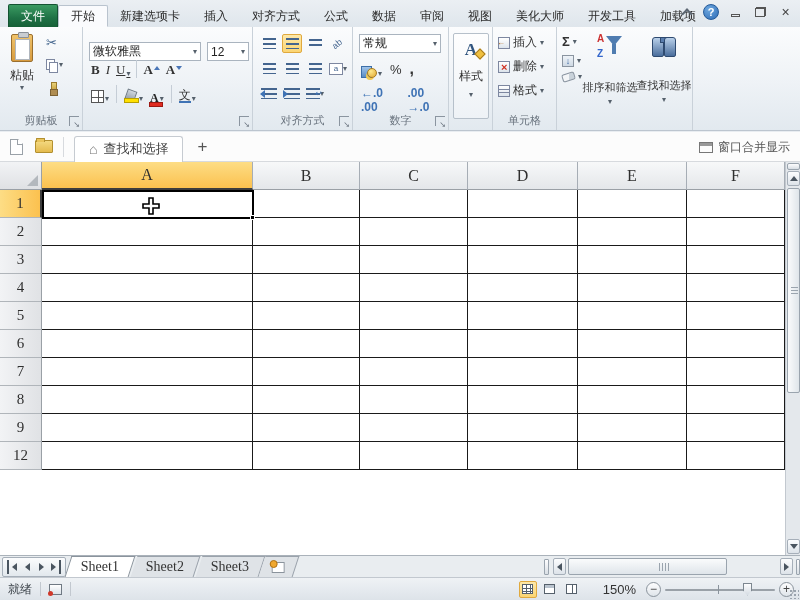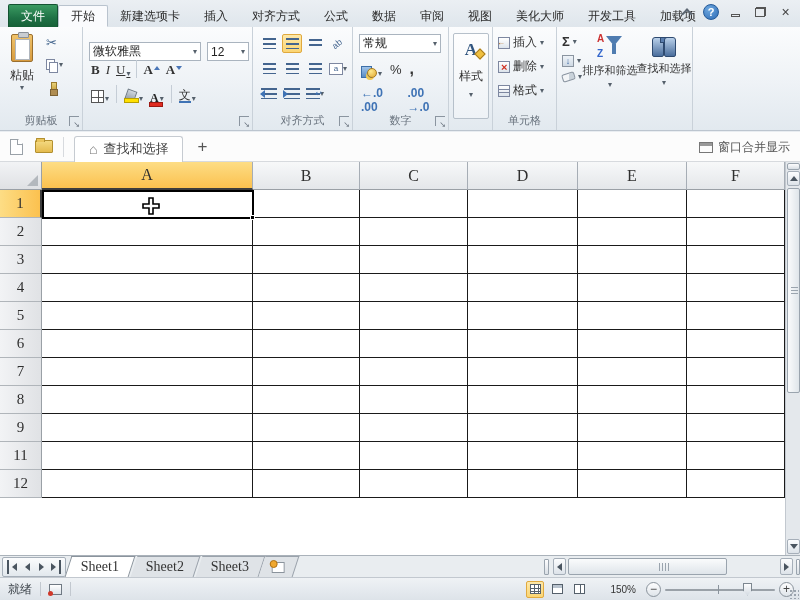--- a/index.html
+++ b/index.html
@@ -128,21 +128,21 @@
   
   .g-edit { width:136px; }
   .edit-col { position:absolute; left:5px; top:7px; display:flex; flex-direction:column; gap:6px; }
   .sigma { font-size:13px; font-weight:bold; color:#333; }
   .filldown-ic { width:12px; height:12px; border:1px solid #8a94a0; background:linear-gradient(#eef3f8,#cfd9e4); display:flex; align-items:center; justify-content:center; }
   .filldown-ic span { color:#2e5e9e; font-size:9px; font-weight:bold; }
   .eraser-ic { width:13px; height:8px; background:linear-gradient(115deg,#f3f5f7 55%,#c9d2da 55%); border:1px solid #8a94a0; border-radius:2px; transform:rotate(-18deg); }
   .big-btn { position:absolute; top:6px; display:flex; flex-direction:column; align-items:center; width:46px; }
   .sortfilter-btn { left:30px; }
   .findselect-btn { left:84px; }
-  .big-btn .cap { font-size:11px; color:#333; margin-top:4px; white-space:nowrap; }
+  .big-btn .cap { font-size:11px; color:#333; margin-top:21px; white-space:nowrap; }
   .big-btn .dd { margin-top:3px; }
   .az-ic { position:relative; width:26px; height:26px; }
   .az-ic .a { position:absolute; left:0; top:0; font-size:10px; font-weight:bold; color:#c33; }
   .az-ic .z { position:absolute; left:0; bottom:0; font-size:10px; font-weight:bold; color:#36c; }
   .funnel { position:absolute; right:1px; top:3px; width:0; height:0; border-left:8px solid transparent; border-right:8px solid transparent; border-top:10px solid #4f7cb0; }
   .funnel:after { content:""; position:absolute; left:-2px; top:-2px; width:4px; height:10px; background:#4f7cb0; }
   .binoc-ic { position:relative; width:26px; height:24px; }
   .binoc-ic:before,.binoc-ic:after { content:""; position:absolute; bottom:0; width:10px; height:18px; background:linear-gradient(#b9d0ea,#4a6d9c); border:1px solid #2e4a70; border-radius:3px 3px 2px 2px; }
   .binoc-ic:before { left:1px; } .binoc-ic:after { right:1px; }
   .binoc-bridge { position:absolute; left:9px; top:4px; width:8px; height:6px; background:#5a7dad; border:1px solid #2e4a70; }
@@ -223,21 +223,21 @@
   .st-sep { width:1px; height:14px; background:#c2c8cf; margin:0 8px; }
   .macro-ic { width:13px; height:11px; border:1px solid #6f7983; background:linear-gradient(#fff,#dbe2e9); position:relative; }
   .macro-ic:before { content:""; position:absolute; left:-2px; bottom:-2px; width:5px; height:5px; background:#d0382a; border-radius:50%; }
   .st-right { position:absolute; right:6px; top:0; height:100%; display:flex; align-items:center; gap:4px; }
   .view-btn { width:18px; height:17px; display:flex; align-items:center; justify-content:center; border:1px solid transparent; border-radius:2px; }
   .view-btn.sel { background:linear-gradient(#fde8a9,#fbd573); border:1px solid #e0a93e; }
   .vb-normal { width:11px; height:10px; border:1px solid #55606b;
     background:linear-gradient(#55606b,#55606b) 3px 0/1px 100% no-repeat, linear-gradient(#55606b,#55606b) 7px 0/1px 100% no-repeat, linear-gradient(#55606b,#55606b) 0 3px/100% 1px no-repeat, linear-gradient(#55606b,#55606b) 0 6px/100% 1px no-repeat, #fff; }
   .vb-layout { width:11px; height:10px; border:1px solid #55606b; background:linear-gradient(#b9c3ce,#b9c3ce) 0 0/100% 3px no-repeat,#fff; }
   .vb-break { width:11px; height:10px; border:1px solid #55606b; background:linear-gradient(#55606b,#55606b) 5px 0/1px 100% no-repeat,#fff; }
-  .zoom-pct { margin:0 6px 0 18px; font-size:10px; color:#333; }
+  .zoom-pct { margin:0 6px 0 18px; font-size:13px; color:#333; }
   .zoom-circle { width:15px; height:15px; border-radius:50%; border:1px solid #8a939c; background:linear-gradient(#fdfdfe,#dfe5ea); display:flex; align-items:center; justify-content:center; font-size:12px; color:#444; line-height:1; }
   .zoom-track { position:relative; width:110px; height:15px; }
   .zoom-track:before { content:""; position:absolute; left:0; right:0; top:7px; height:2px; background:#9aa1a8; border-radius:1px; }
   .zoom-track:after { content:""; position:absolute; left:53px; top:3px; width:1px; height:9px; background:#8a939c; }
   .zoom-thumb { position:absolute; left:78px; top:1px; width:9px; height:13px; background:linear-gradient(#fdfdfe,#d4dbe2); border:1px solid #7d8790; clip-path:polygon(0 0,100% 0,100% 62%,50% 100%,0 62%); }
   .resize-grip { position:absolute; right:1px; bottom:1px; width:10px; height:10px;
     background:radial-gradient(circle,#9aa4ae 1px,transparent 1.4px) 0 0/4px 4px; }
 </style>
 </head>
 <body>
@@ -589,29 +589,20 @@
         <div class="grid-row">
           <div class="row-header">9</div>
           <div class="cell w-A"></div>
           <div class="cell w-B"></div>
           <div class="cell w-C"></div>
           <div class="cell w-D"></div>
           <div class="cell w-E"></div>
           <div class="cell w-F"></div>
         </div>
         <div class="grid-row">
-          <div class="row-header">11</div>
-          <div class="cell w-A"></div>
-          <div class="cell w-B"></div>
-          <div class="cell w-C"></div>
-          <div class="cell w-D"></div>
-          <div class="cell w-E"></div>
-          <div class="cell w-F"></div>
-        </div>
-        <div class="grid-row">
           <div class="row-header">12</div>
           <div class="cell w-A"></div>
           <div class="cell w-B"></div>
           <div class="cell w-C"></div>
           <div class="cell w-D"></div>
           <div class="cell w-E"></div>
           <div class="cell w-F"></div>
         </div>
       </div>
 

